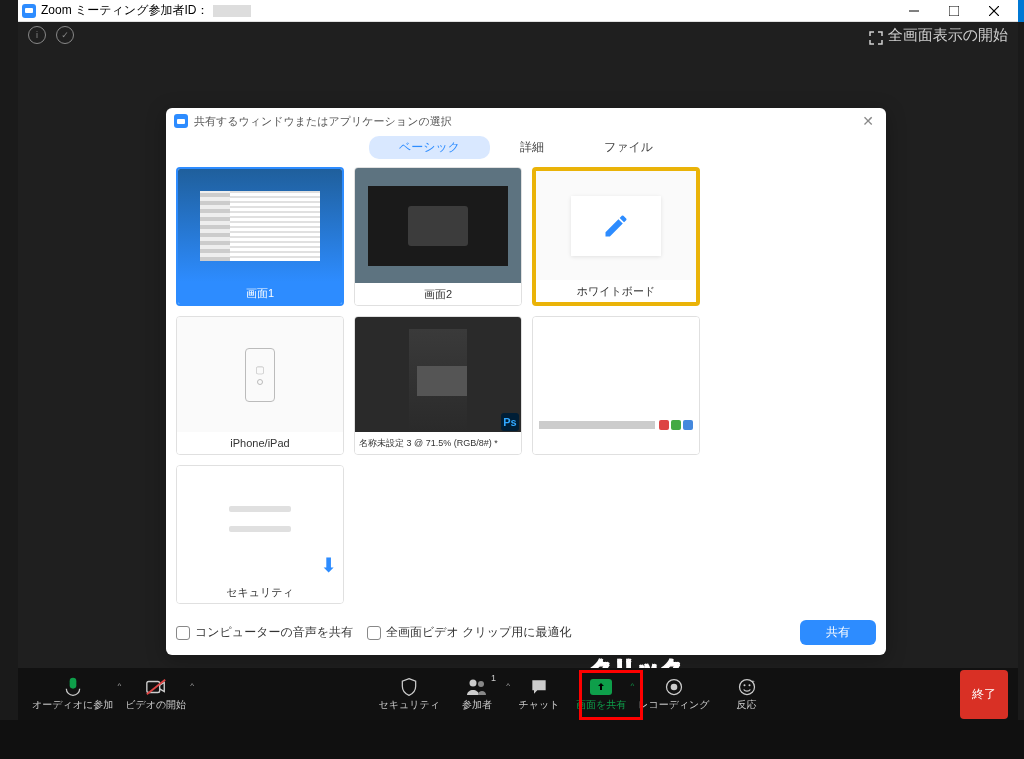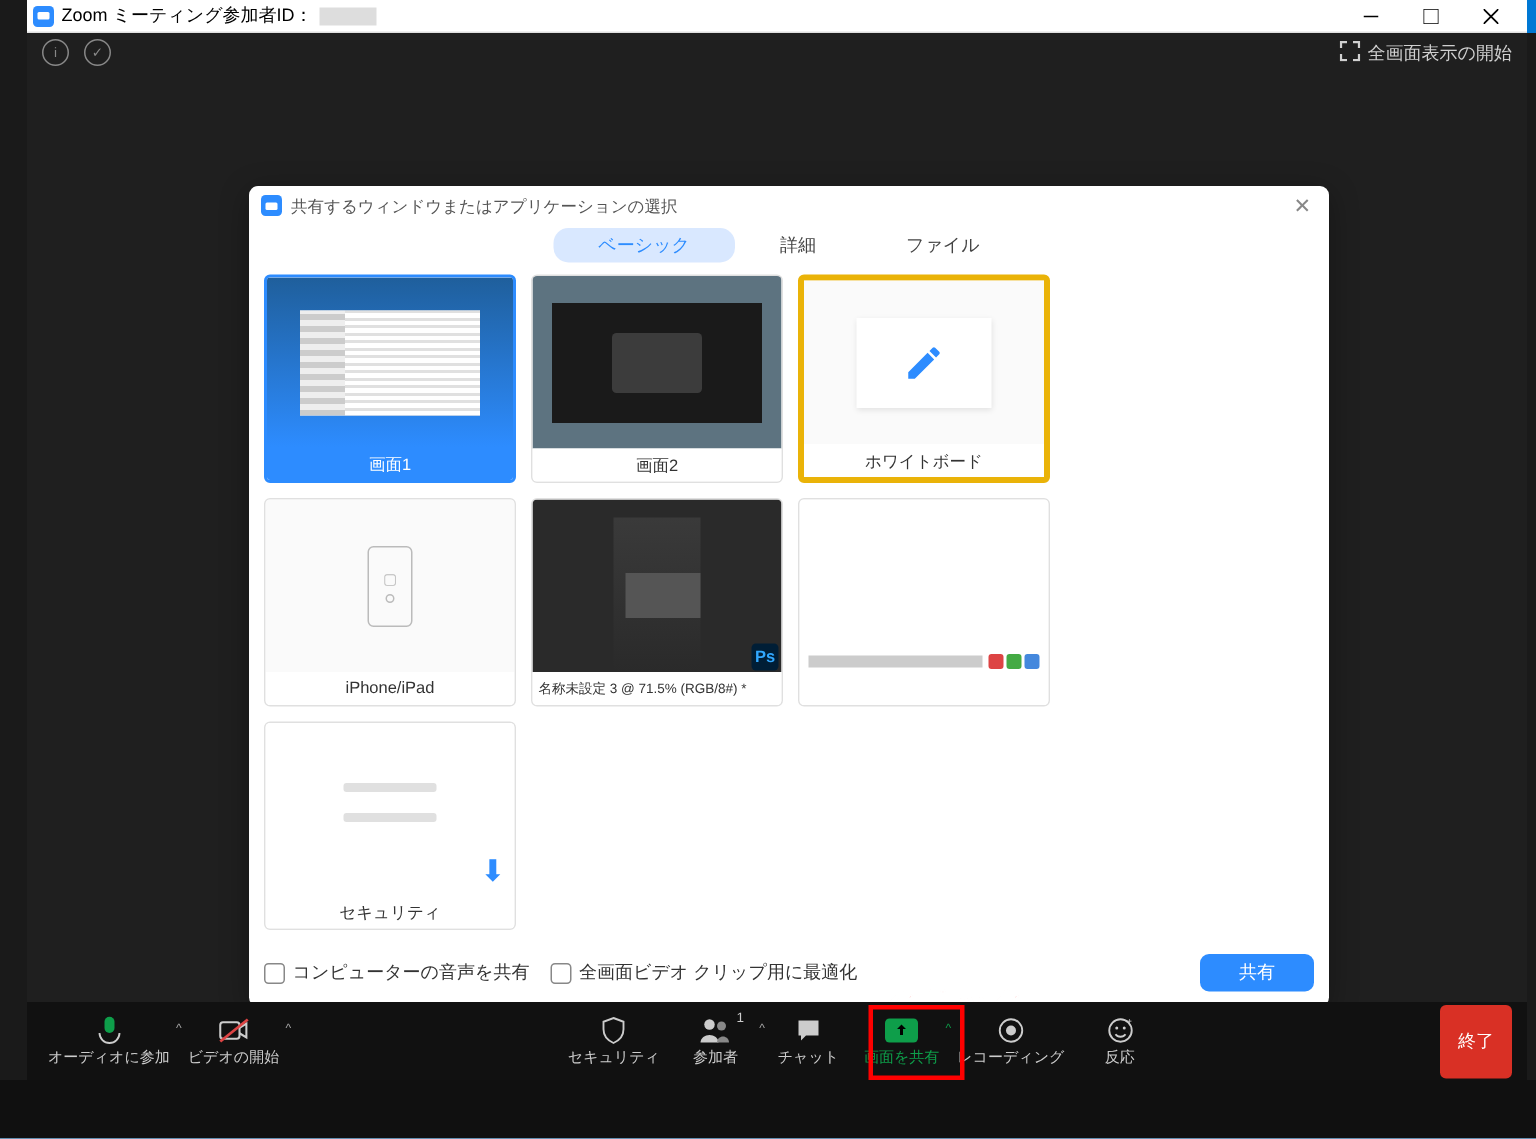--- a/index.html
+++ b/index.html
@@ -13,26 +13,26 @@
 .titlebar { height: 22px; background: #fff; display: flex; align-items: center; padding: 0 4px; color: #000; font-size: 12px; gap: 5px; border-bottom: 1px solid #e0e0e0; }
 .zoom-logo { width: 14px; height: 14px; background: #2d8cff; border-radius: 3px; display: flex; align-items: center; justify-content: center; }
 .zoom-logo::after { content: ""; width: 8px; height: 5px; background: #fff; border-radius: 1px; }
 .title-id-mask { background: #ddd; width: 38px; height: 12px; }
 .win-controls { margin-left: auto; display: flex; gap: 0; }
 .win-btn { width: 40px; height: 20px; display: flex; align-items: center; justify-content: center; font-size: 11px; }
 .win-btn svg { width: 10px; height: 10px; }
 
 .meeting-top { height: 26px; background: #1f1f1f; display: flex; align-items: center; padding: 0 10px; gap: 10px; }
 .top-icon { width: 18px; height: 18px; border: 1.5px solid #888; border-radius: 50%; display: flex; align-items: center; justify-content: center; color: #888; font-size: 9px; }
-.fullscreen-btn { margin-left: auto; display: flex; align-items: flex-start; gap: 5px; color: #d0d0d0; font-size: 12px; }
+.fullscreen-btn { margin-left: auto; display: flex; align-items: flex-end; gap: 5px; color: #d0d0d0; font-size: 15px; }
 .fs-icon { width: 14px; height: 14px; }
 
 .meeting-body { flex: 1; background: #1f1f1f; position: relative; }
 
-.share-dialog { position: absolute; left: 148px; top: 76px; width: 720px; background: #fff; border-radius: 6px; box-shadow: 0 4px 20px rgba(0,0,0,.3); }
+.share-dialog { position: absolute; left: 148px; top: 60px; width: 720px; background: #fff; border-radius: 6px; box-shadow: 0 4px 20px rgba(0,0,0,.3); }
 .dlg-header { height: 26px; display: flex; align-items: center; padding: 0 8px; font-size: 11px; color: #555; gap: 6px; }
 .dlg-close { margin-left: auto; color: #888; font-size: 14px; cursor: pointer; padding: 0 4px; }
 
 .dlg-tabs { display: flex; justify-content: center; gap: 0; margin: 2px 0 8px; }
 .dlg-tab { padding: 3px 30px; font-size: 12px; color: #444; border-radius: 10px; }
 .dlg-tab.active { background: #d9e8ff; color: #2d8cff; }
 
 .share-grid { display: flex; flex-wrap: wrap; gap: 10px; padding: 0 10px 10px; }
 .share-item { width: 168px; height: 139px; border: 1px solid #e0e0e0; border-radius: 4px; display: flex; flex-direction: column; overflow: hidden; position: relative; }
 .share-item.selected { border: 2px solid #2d8cff; }

